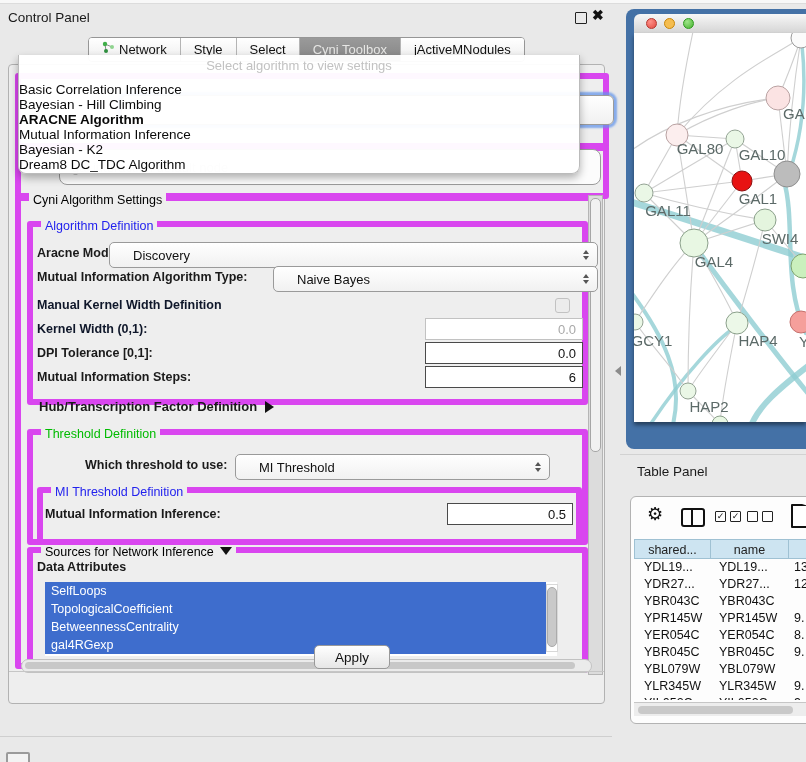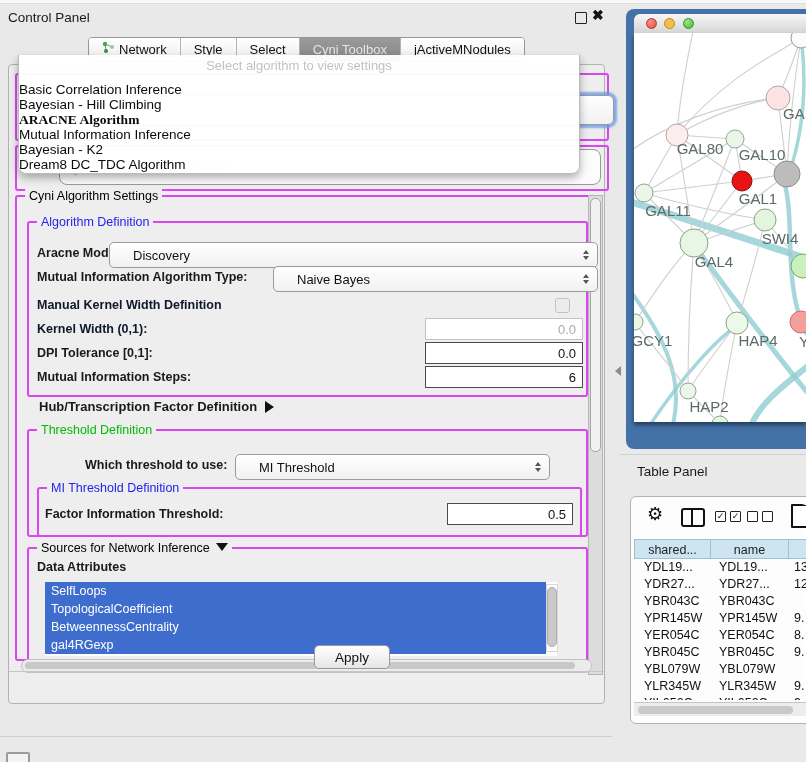--- a/index.html
+++ b/index.html
@@ -15,41 +15,41 @@
   #close-icon{left:592px;top:7px;font-size:14px;font-weight:bold;color:#111;}
   
   .seg{display:flex;border:1px solid #969696;border-radius:4px;overflow:hidden;background:#fff;height:23px;box-shadow:0 1px 0 rgba(255,255,255,.7);}
   .tab{padding:0 13px;font-size:13px;line-height:23px;color:#111;background:linear-gradient(#ffffff,#ededed);border-left:1px solid #b4b4b4;white-space:nowrap;display:flex;align-items:center;gap:4px;}
   .tab:first-child{border-left:none;}
   .tab.sel{background:linear-gradient(#9a9a9a,#858585);color:#e7e7e5;}
   #top-tabs{left:88px;top:37px;}
   #bottom-tabs{left:146px;top:708px;}
   
   #cp-body{left:8px;top:64px;width:595px;height:638px;background:#eeeeee;border:1px solid #b2b2b2;border-radius:4px;}
-  .grp{position:absolute;border:2px solid #d946ef;border-radius:3px;padding-left:8px;}
+  .grp{position:absolute;border:6px solid #d946ef;border-radius:3px;}
   .legend{position:absolute;top:-8px;left:8px;background:#eeeeee;padding:0 4px;font-size:12.5px;white-space:nowrap;}
   .legend.blue{color:#2222ee;}
   .legend.green{color:#00bb00;}
   .blabel{position:absolute;font-size:12.5px;font-weight:bold;color:#1a1a1a;white-space:nowrap;}
   .blabel.dis{color:#0f172a;}
   .combo{position:absolute;background:linear-gradient(#ffffff,#f1f1f1);border:1px solid #9a9a9a;border-radius:5px;font-size:13px;color:#111;padding-left:23px;display:flex;align-items:center;}
   .stepper{position:absolute;right:8px;top:50%;transform:translateY(-50%);display:flex;flex-direction:column;gap:2px;}
   .stepper .up{width:0;height:0;border-left:3.5px solid transparent;border-right:3.5px solid transparent;border-bottom:4.5px solid #555;}
   .stepper .dn{width:0;height:0;border-left:3.5px solid transparent;border-right:3.5px solid transparent;border-top:4.5px solid #555;}
   .tfield{position:absolute;background:#fff;border:1px solid #4a4a4a;font-size:13px;text-align:right;padding-right:6px;display:flex;align-items:center;justify-content:flex-end;color:#111;}
   .tfield.dis{border-color:#c2c2c2;color:#a9a9a9;}
   .cbox{position:absolute;width:13px;height:13px;border:1px solid #c2c2c2;border-radius:3px;background:#ececec;}
   .tri-right{display:inline-block;width:0;height:0;border-top:6px solid transparent;border-bottom:6px solid transparent;border-left:9px solid #111;margin-left:8px;vertical-align:-2px;}
   .tri-down{display:inline-block;width:0;height:0;border-left:6px solid transparent;border-right:6px solid transparent;border-top:8px solid #111;margin-left:6px;vertical-align:1px;}
   
   #algo-popup{left:18px;top:55px;width:560px;height:118px;background:rgba(255,255,255,.96);border:1px solid #bbb;border-top:none;border-radius:0 0 8px 8px;box-shadow:0 4px 9px rgba(0,0,0,.3);z-index:30;}
   #dd-ph{position:absolute;left:0;top:3px;width:100%;text-align:center;color:#c2c2c2;font-size:13px;}
   #dd-list{position:absolute;left:0;top:27px;width:100%;}
   .dd-item{font-size:13.5px;line-height:15px;color:#0a0a0a;white-space:nowrap;}
-  .dd-item.b{font-weight:bold;font-family:Liberation Serif, serif;}
+  .dd-item.b{font-weight:bold;}
   
   #bg-combo{left:112px;top:30px;width:468px;height:28px;border-radius:6px;box-shadow:0 0 2px 3px rgba(100,150,235,.75);z-index:1;}
   #bg-field{left:50px;top:84px;width:528px;height:34px;border-radius:8px;border:1px solid #9a9a9a;background:#fcfcfc;font-size:13px;color:#bdbdbd;display:flex;align-items:center;padding-left:12px;overflow:hidden;z-index:1;}
   
   .vtrack{position:absolute;background:#dcdcdc;border:1px solid #b5b5b5;}
   .vthumb{position:absolute;background:#f1f1f1;border:1px solid #a6a6a6;border-radius:5px;}
   .htrack{position:absolute;background:#ebebeb;border:1px solid #c2c2c2;border-radius:7px;}
   .hthumb{position:absolute;background:#c8c8c8;border-radius:4px;}
   
   #src-list{left:36px;top:517px;width:512px;height:74px;background:#fff;overflow:hidden;}
@@ -185,21 +185,21 @@
       <div class="combo" style="left:226px;top:389px;width:290px;height:24px;">
         <span>MI Threshold</span>
         <span class="stepper">
             <span class="up"></span>
             <span class="dn"></span>
           </span>
       </div>
       <div class="grp" style="left:28px;top:422px;width:533px;height:46px;">
         <span class="legend blue">MI Threshold Definition</span>
       </div>
-      <span class="blabel" style="left:36px;top:442px;">Factor Information Threshold:</span>
+      <span class="blabel" style="left:36px;top:442px;">Mutual Information Inference:</span>
       <div class="tfield" style="left:438px;top:438px;width:118px;height:20px;">0.5</div>
 
       <div class="grp" style="left:18px;top:482px;width:549px;height:114px;">
         <span class="legend"><span>Sources for Network Inference</span><span class="tri-down"></span></span>
       </div>
       <span class="blabel" style="left:28px;top:495px;">Data Attributes</span>
       <div class="abs" id="src-list">
           <div class="src-item">SelfLoops</div>
           <div class="src-item">TopologicalCoefficient</div>
           <div class="src-item">BetweennessCentrality</div>

